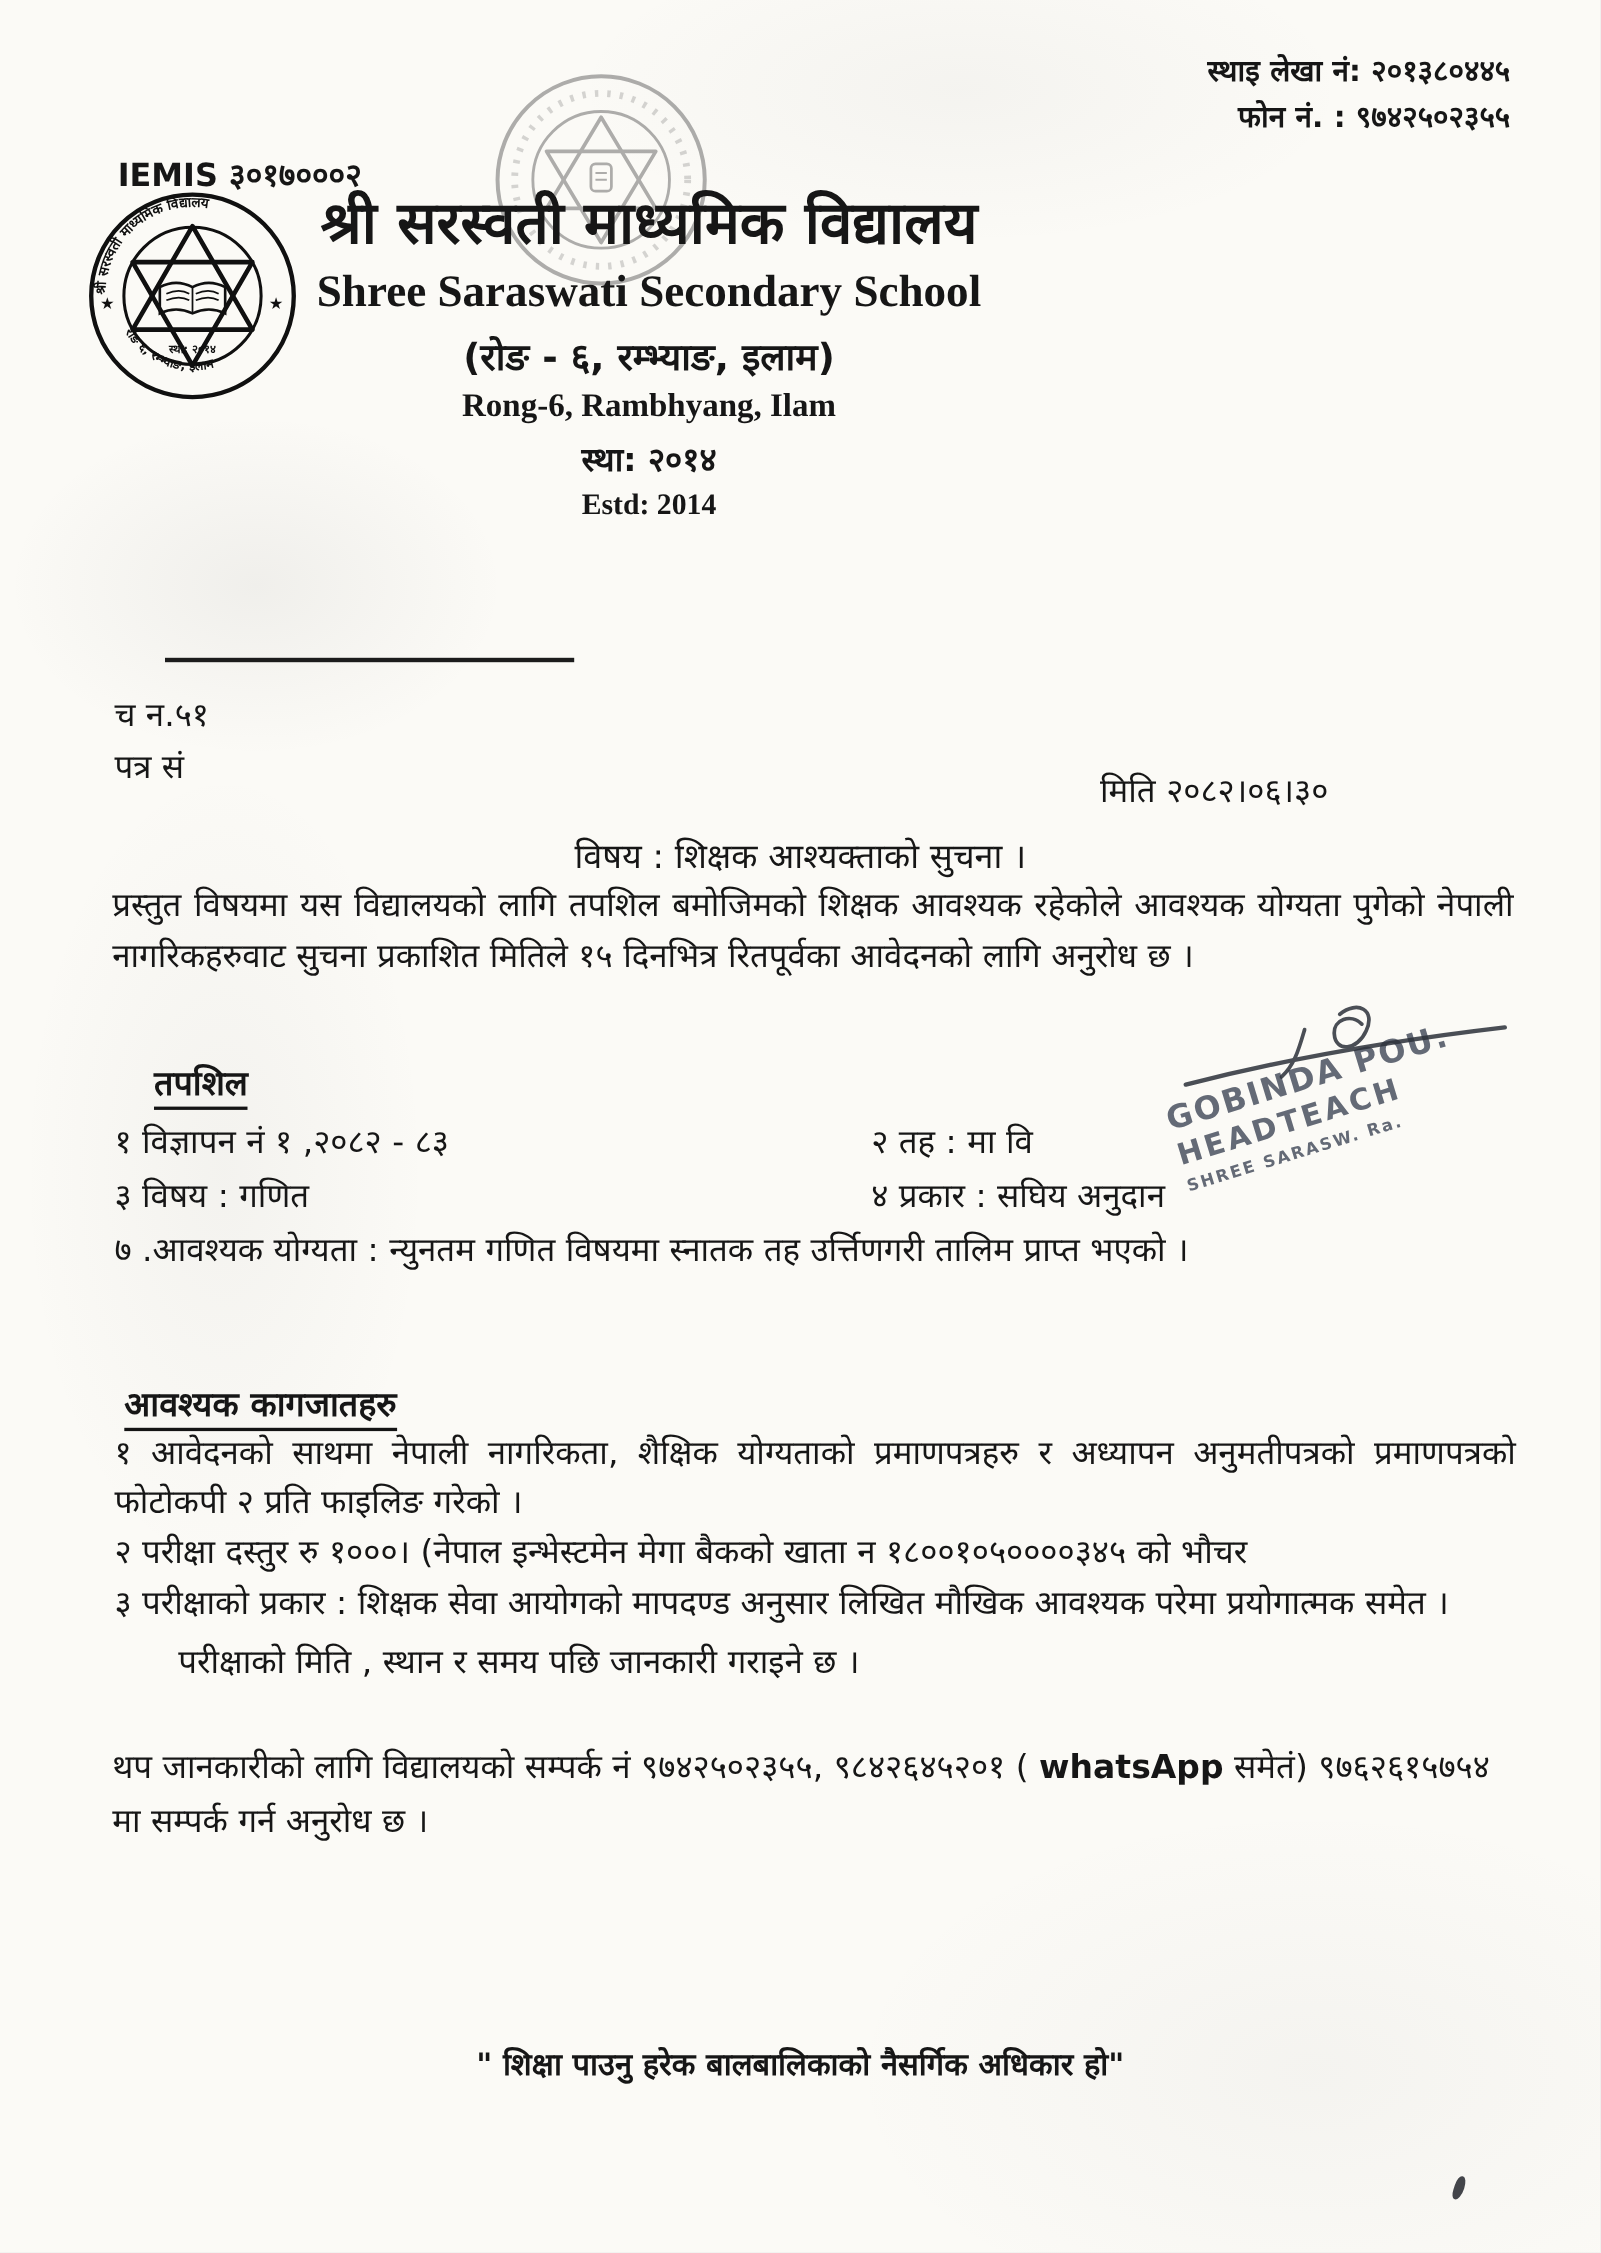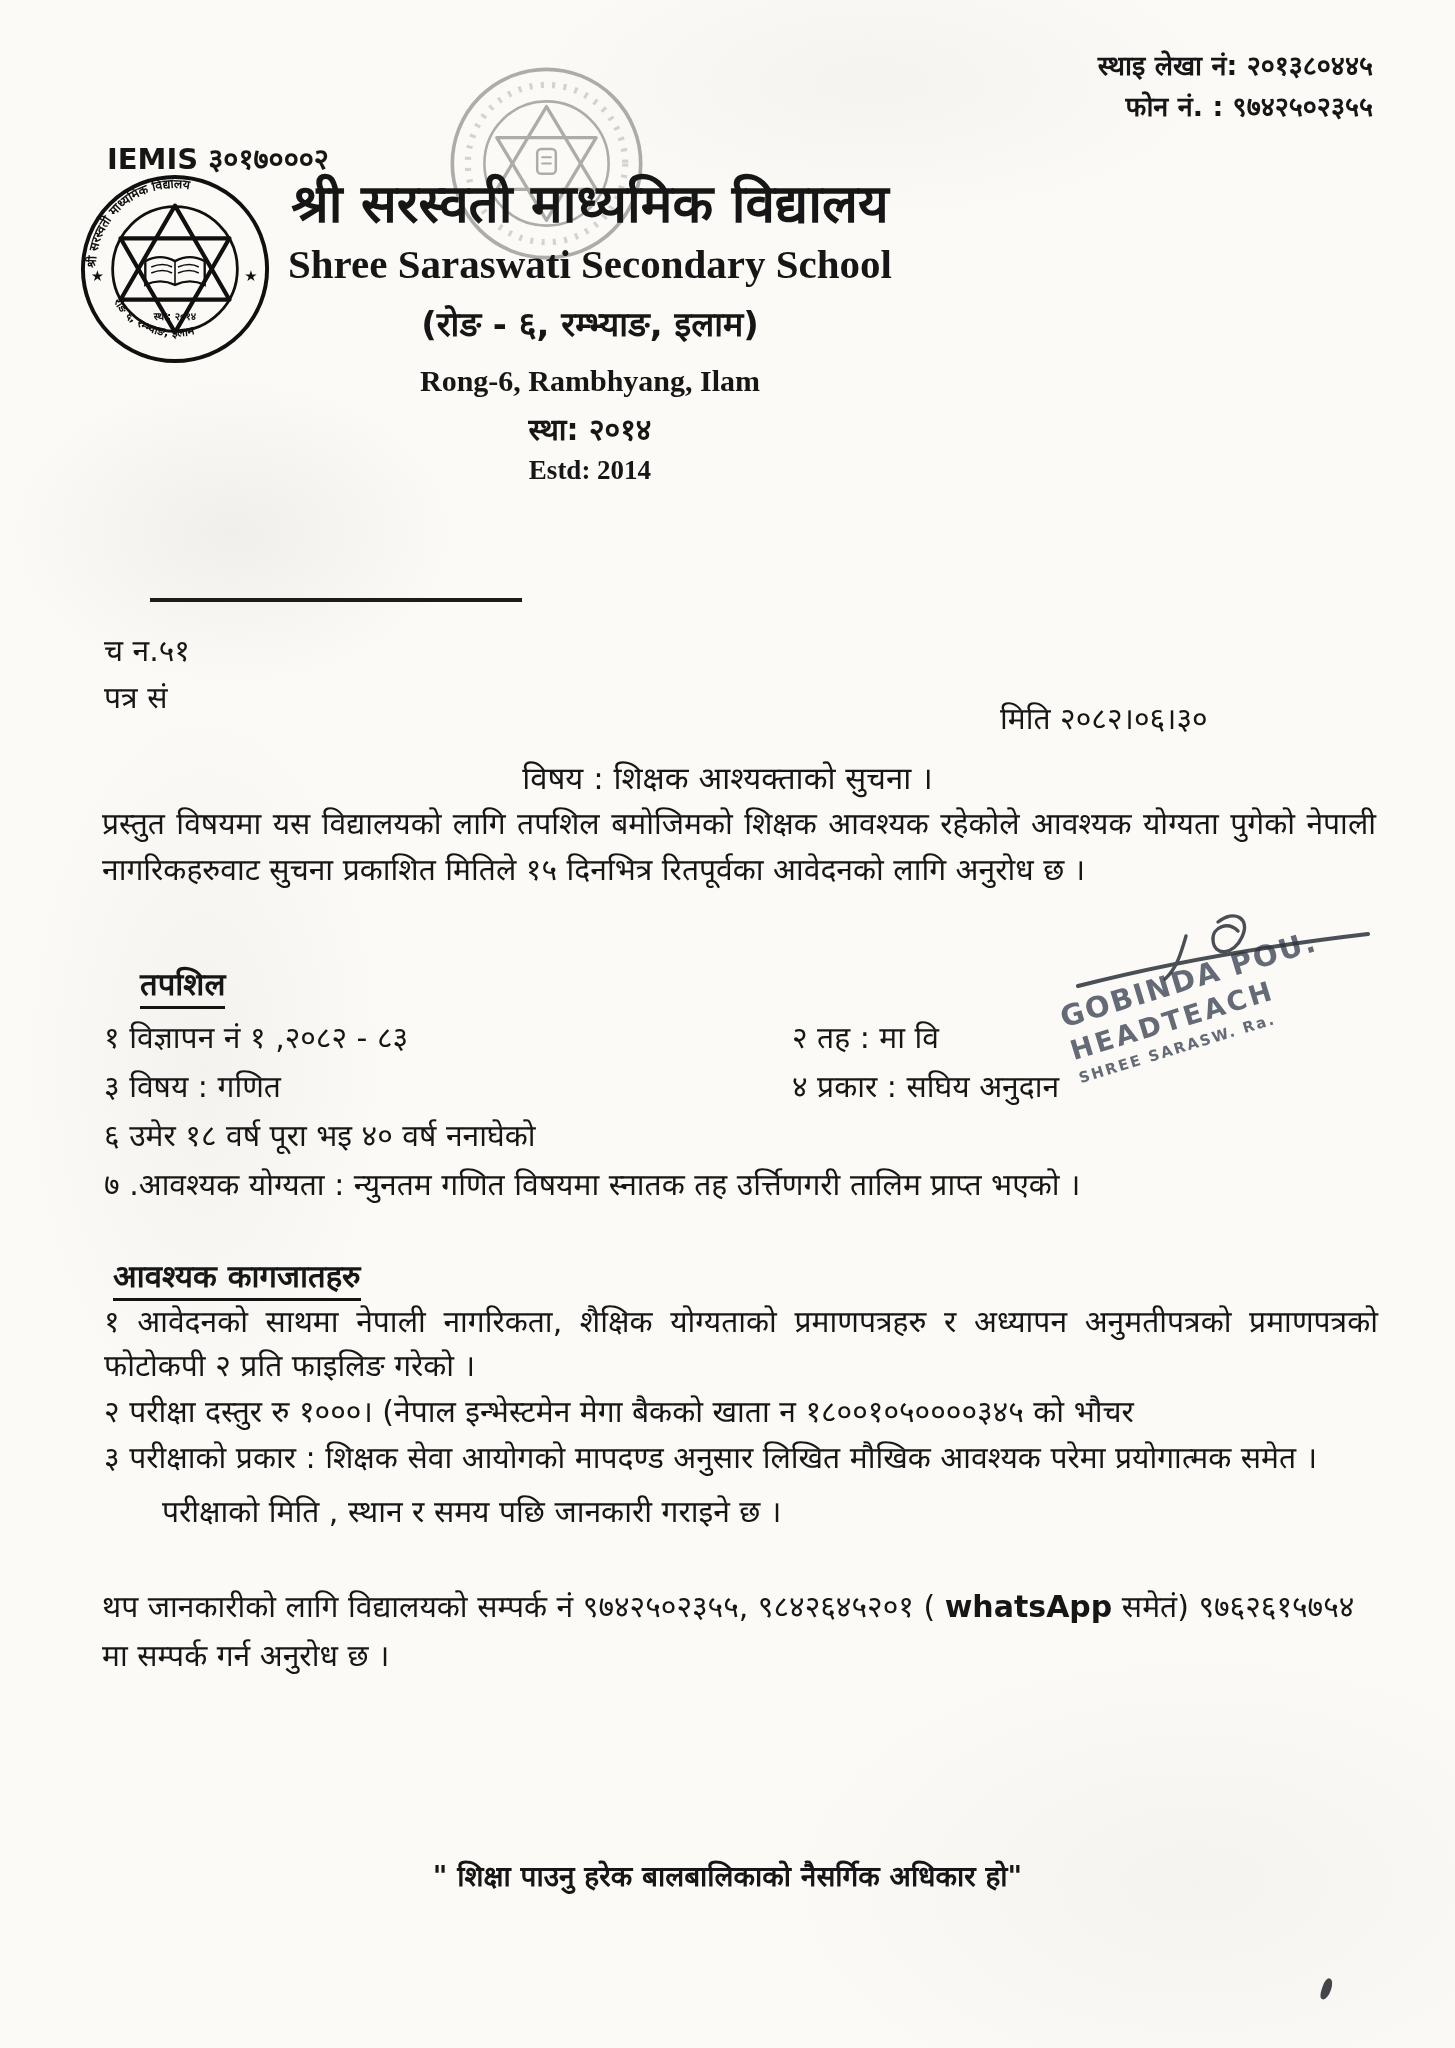--- a/index.html
+++ b/index.html
@@ -24,21 +24,21 @@
   .email-line .lbl { font-weight:bold; color:#2b2b2b; }
   .iemis { top:138px; left:107px; font-weight:bold; font-size:29px; z-index:3; }
 
   .watermark { left:443px; top:60px; width:207px; height:207px; opacity:0.45; z-index:1; }
   .logo { left:76px; top:170px; width:198px; height:198px; z-index:2; }
 
   .header-center { left:225px; top:176px; width:730px; text-align:center; z-index:2; }
   .h-np   { font-size:53px; font-weight:bold; line-height:1.05; }
   .h-en   { font-size:41px; font-weight:bold; margin-top:8px; }
   .h-anp  { font-size:34px; font-weight:bold; margin-top:12px; }
-  .h-aen  { font-size:30px; font-weight:bold; margin-top:18px; }
+  .h-aen  { font-size:30px; font-weight:bold; margin-top:6px; }
   .h-enp  { font-size:30px; font-weight:bold; margin-top:10px; }
   .h-een  { font-size:27px; font-weight:bold; margin-top:6px; }
 
   .divider { left:150px; top:598px; width:372px; height:4px; background:#1c1c1c; }
 
   .meta { left:104px; top:628px; font-size:30px; line-height:1.55; }
   .date { left:1000px; top:697px; font-size:30px; }
   .subject { left:0; top:756px; width:100%; text-align:center; font-size:31px; }
   .intro { left:102px; top:801px; width:1274px; font-size:30px; line-height:46px; text-align:justify; }
 
@@ -154,23 +154,20 @@
   <div class="abs details">
     <div class="drow">
       <div class="dleft">१ विज्ञापन नं १ ,२०८२ - ८३</div>
       <div class="dright">२ तह : मा वि</div>
     </div>
     <div class="drow">
       <div class="dleft">३ विषय  : गणित</div>
       <div class="dright">४ प्रकार :  सघिय अनुदान</div>
     </div>
     <div class="drow">
-        <div>६ उमेर १८ वर्ष पूरा भइ ४० वर्ष ननाघेको</div>
-      </div>
-    <div class="drow">
         <div>७ .आवश्यक योग्यता : न्युनतम गणित विषयमा स्नातक तह उर्त्तिणगरी तालिम प्राप्त भएको ।</div>
       </div>
   </div>
 
   <div class="abs docs-heading sec-heading">आवश्यक कागजातहरु</div>
   <div class="abs docs">
     <div class="item">१ आवेदनको साथमा नेपाली नागरिकता, शैक्षिक योग्यताको प्रमाणपत्रहरु र अध्यापन अनुमतीपत्रको प्रमाणपत्रको फोटोकपी २ प्रति  फाइलिङ गरेको ।</div>
     <div class="item">२ परीक्षा दस्तुर रु १०००। (नेपाल इन्भेस्टमेन मेगा बैकको खाता न १८००१०५००००३४५ को भौचर</div>
     <div class="item">३ परीक्षाको प्रकार : शिक्षक सेवा आयोगको मापदण्ड अनुसार लिखित मौखिक आवश्यक परेमा प्रयोगात्मक समेत ।</div>
     <div class="note">परीक्षाको मिति , स्थान र समय पछि जानकारी गराइने छ ।</div>

